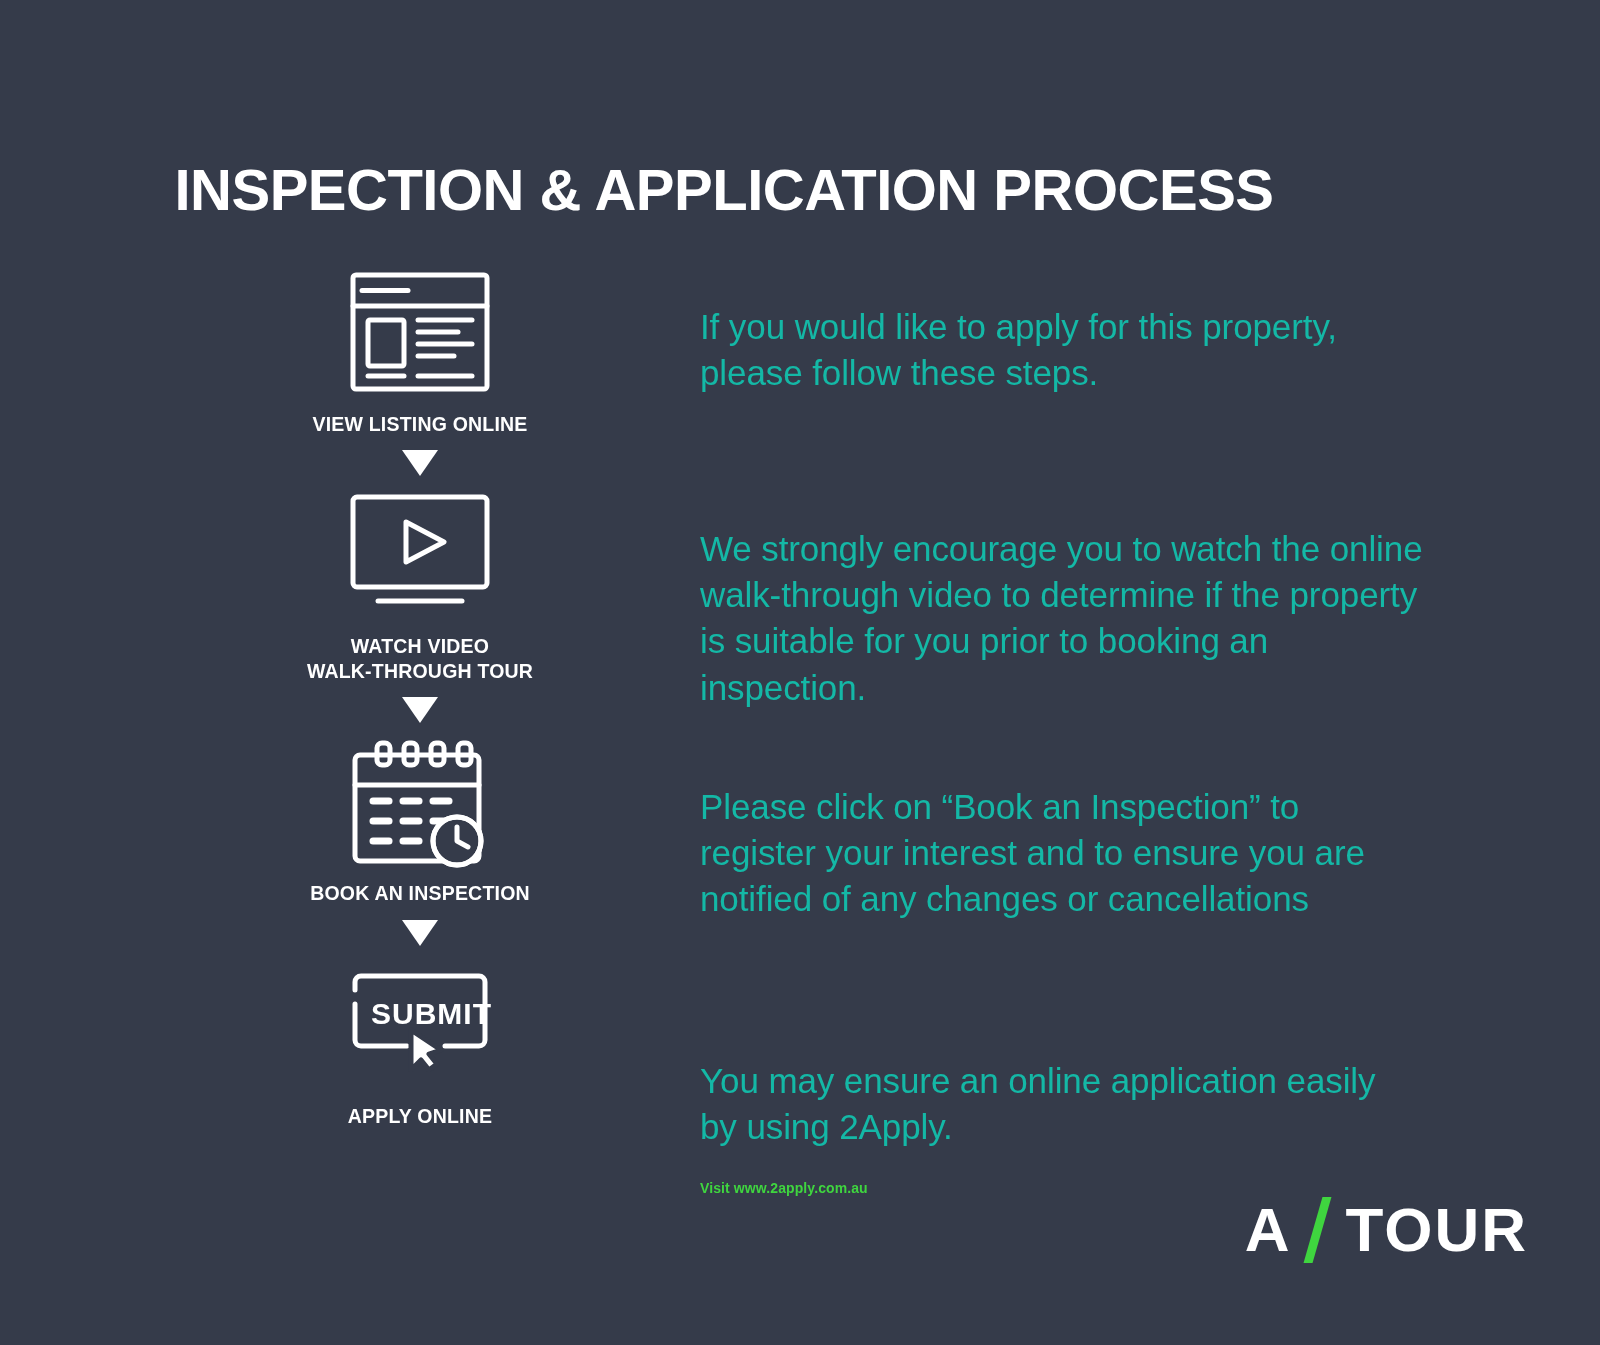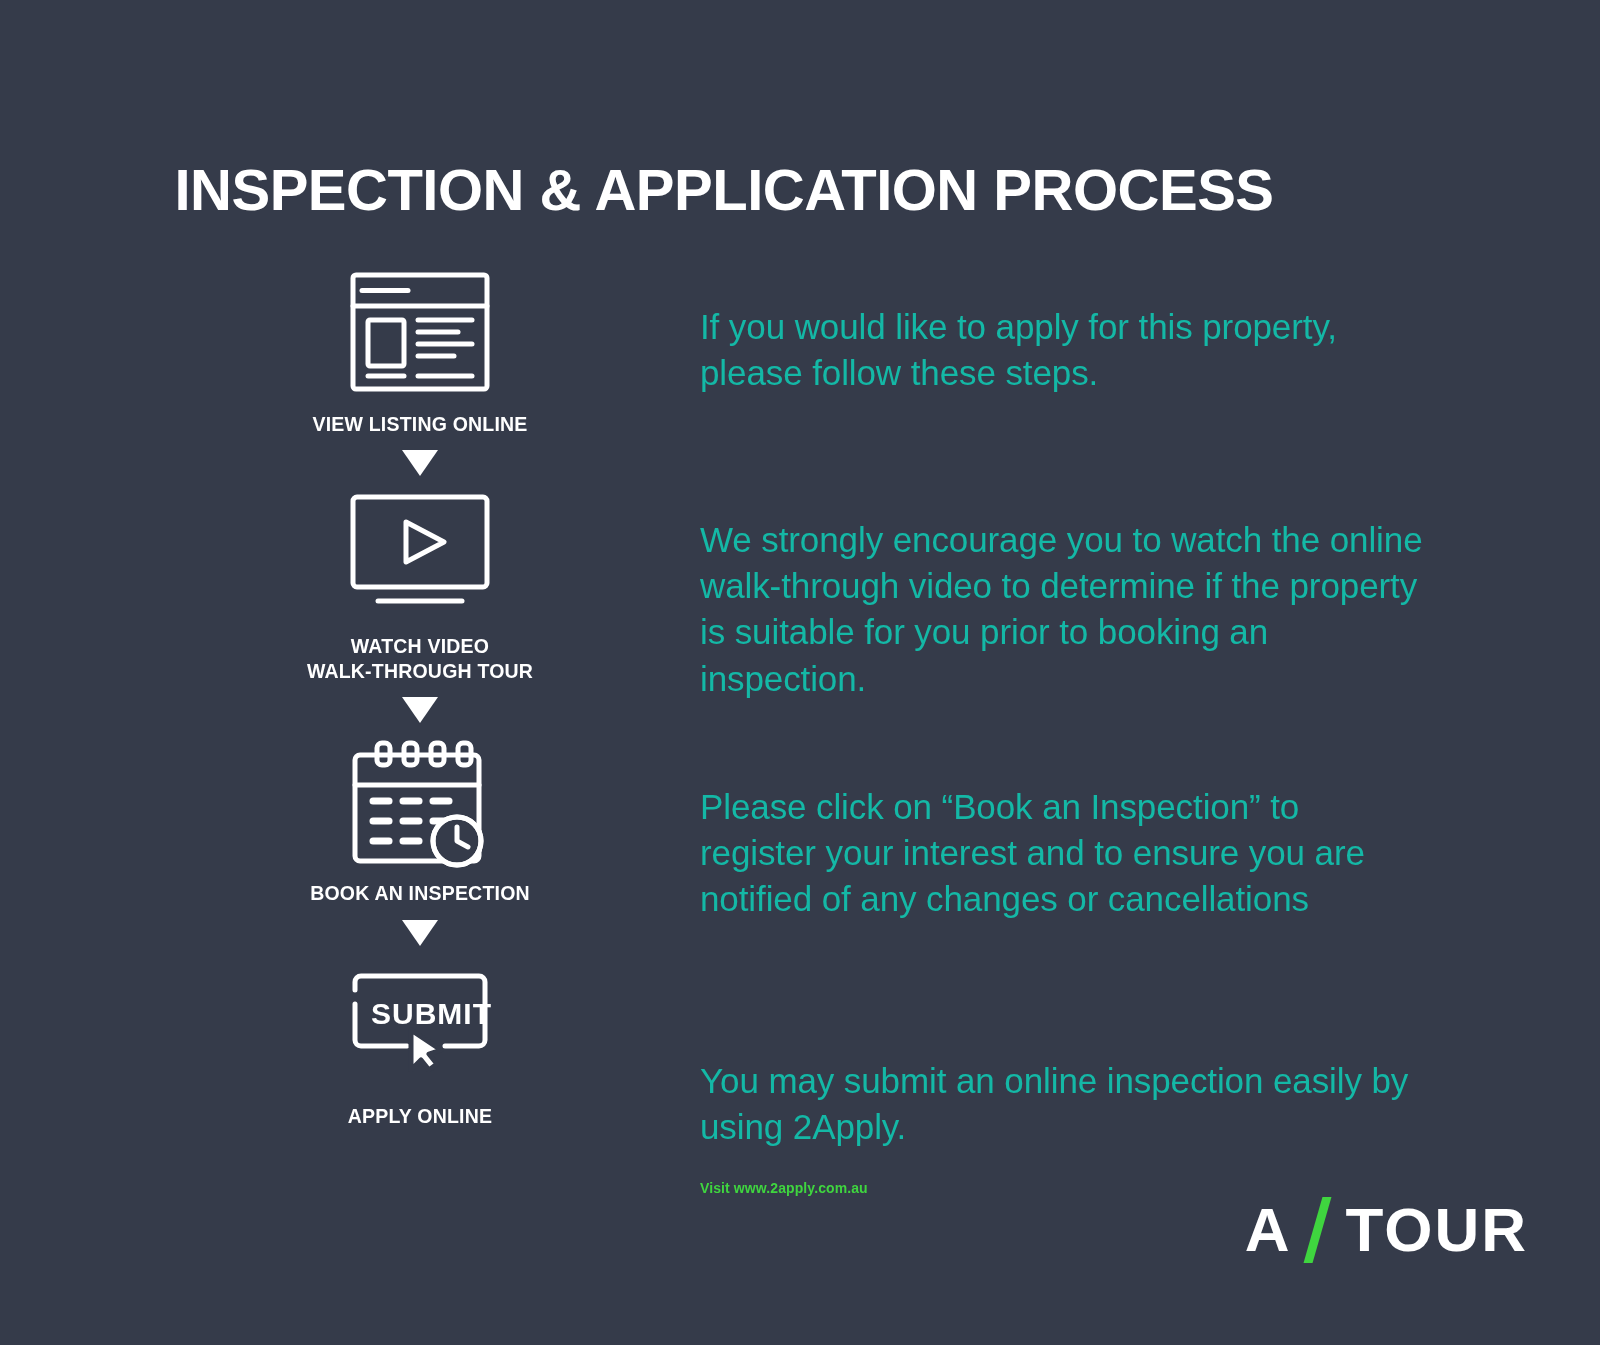--- a/index.html
+++ b/index.html
@@ -74,21 +74,21 @@
     width: 760px;
   }
   .para {
     color: #14b8a6;
     font-size: 35px;
     line-height: 1.32;
     font-weight: 400;
     letter-spacing: -0.1px;
   }
   .p1 { position: absolute; top: 14px; left: 0; width: 720px; }
-  .p2 { position: absolute; top: 227px; left: 0; width: 740px; }
+  .p2 { position: absolute; top: 236px; left: 0; width: 740px; }
   .p3 { position: absolute; top: 494px; left: 0; width: 720px; }
   .p4 { position: absolute; top: 768px; left: 0; width: 720px; }
   .visit {
     position: absolute;
     top: 890px;
     left: 0;
     color: #3fd53f;
     font-size: 14px;
     font-weight: bold;
     letter-spacing: 0.1px;
@@ -218,21 +218,21 @@
       </div>
       <div class="step-label">APPLY ONLINE</div>
     </div>
 
   </div>
 
   <div class="texts">
     <div class="para p1">If you would like to apply for this property, please follow these steps.</div>
     <div class="para p2">We strongly encourage you to watch the online walk-through video to determine if the property is suitable for you prior to booking an inspection.</div>
     <div class="para p3">Please click on “Book an Inspection” to register your interest and to ensure you are notified of any changes or cancellations</div>
-    <div class="para p4">You may submit an online inspection easily by using 2Apply.</div>
+    <div class="para p4">You may ensure an online application easily by using 2Apply.</div>
     <div class="visit">Visit www.2apply.com.au</div>
   </div>
 
   <div class="logo">
     <span>A</span>
     <span class="slash"></span>
     <span>TOUR</span>
   </div>
 
 </div>

